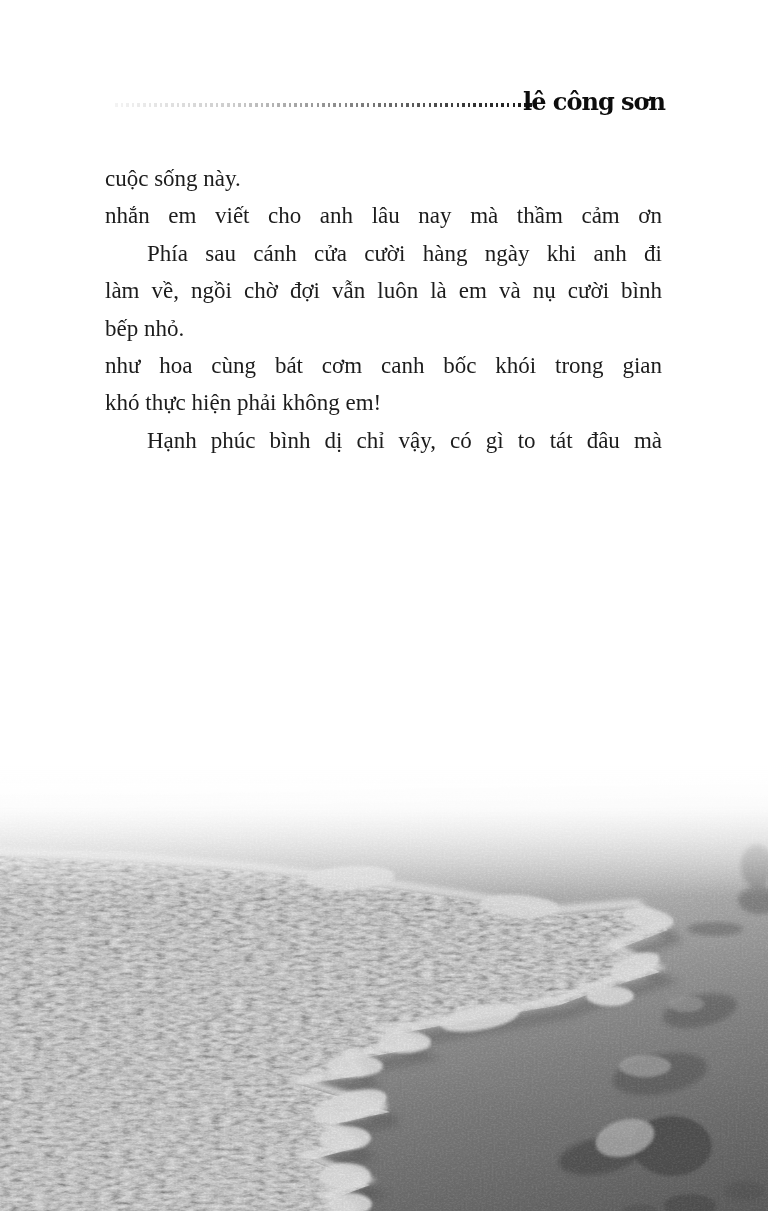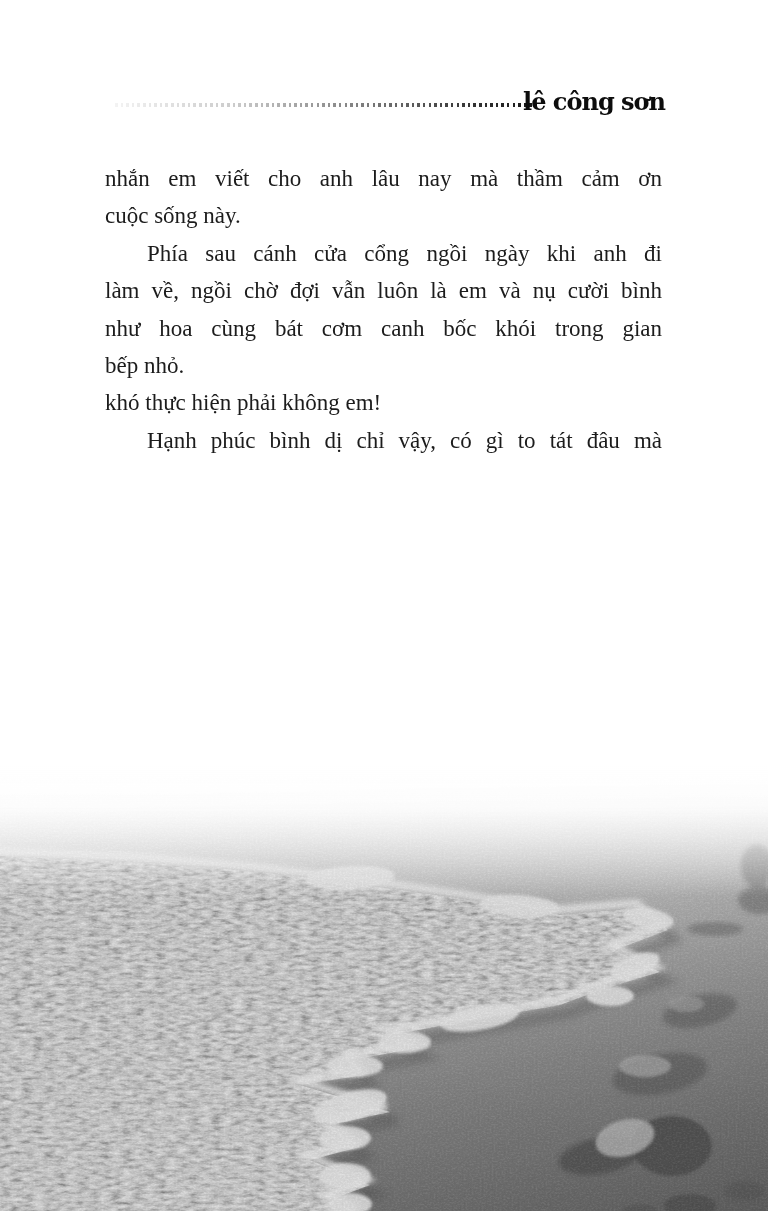--- a/index.html
+++ b/index.html
@@ -33,26 +33,26 @@
 <body>
 
 <div class="page">
 
   <header class="running-header">
     <div class="dots"></div>
     <div class="author">lê công sơn</div>
   </header>
 
   <main class="text-block">
+    <div class="line last">cuộc sống này.</div>
     <div class="line">nhắn em viết cho anh lâu nay mà thầm cảm ơn</div>
-    <div class="line last">cuộc sống này.</div>
-    <div class="line indent">Phía sau cánh cửa cổng ngồi ngày khi anh đi</div>
+    <div class="line indent">Phía sau cánh cửa cười hàng ngày khi anh đi</div>
     <div class="line">làm về, ngồi chờ đợi vẫn luôn là em và nụ cười bình</div>
+    <div class="line last">bếp nhỏ.</div>
     <div class="line">như hoa cùng bát cơm canh bốc khói trong gian</div>
-    <div class="line last">bếp nhỏ.</div>
     <div class="line last">khó thực hiện phải không em!</div>
     <div class="line indent">Hạnh phúc bình dị chỉ vậy, có gì to tát đâu mà</div>
   </main>
 
   <figure class="photo">
     <svg viewBox="0 0 768 445" preserveAspectRatio="none" xmlns="http://www.w3.org/2000/svg">
       <defs>
         <linearGradient id="gBase" x1="0" y1="0" x2="0" y2="1">
           <stop offset="0" stop-color="#fdfdfd"></stop>
           <stop offset="0.14" stop-color="#e4e4e4"></stop>

